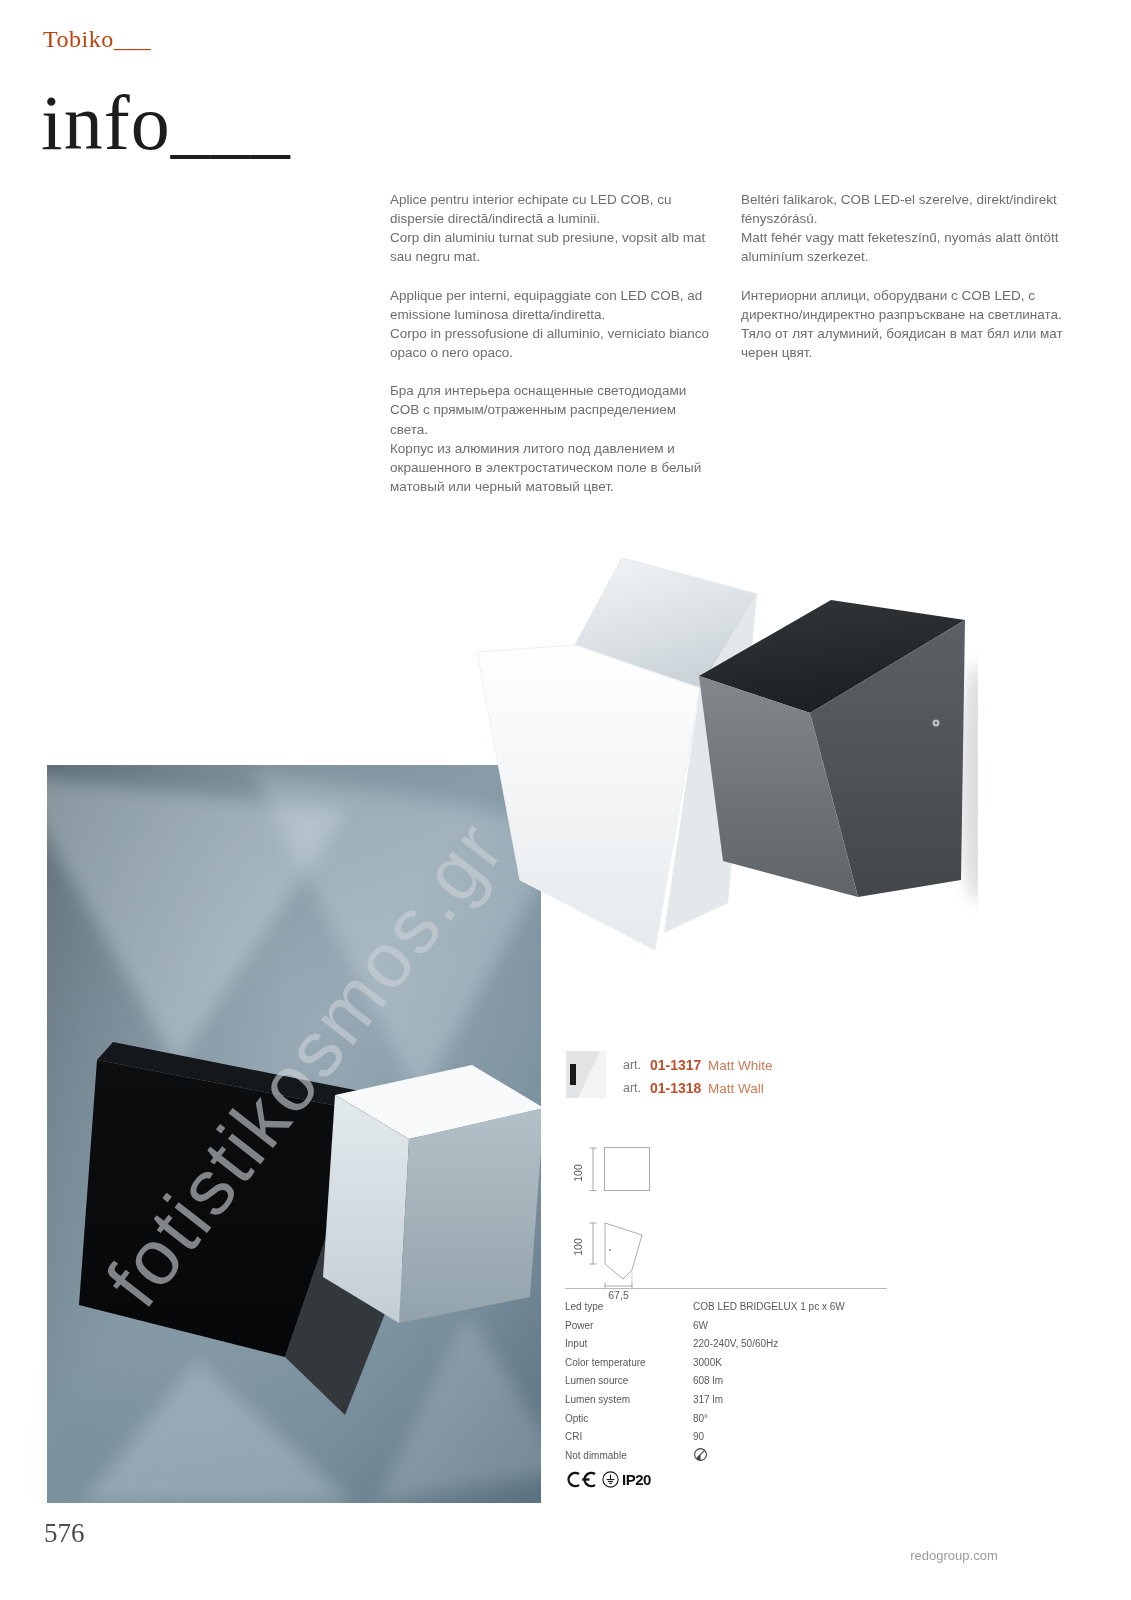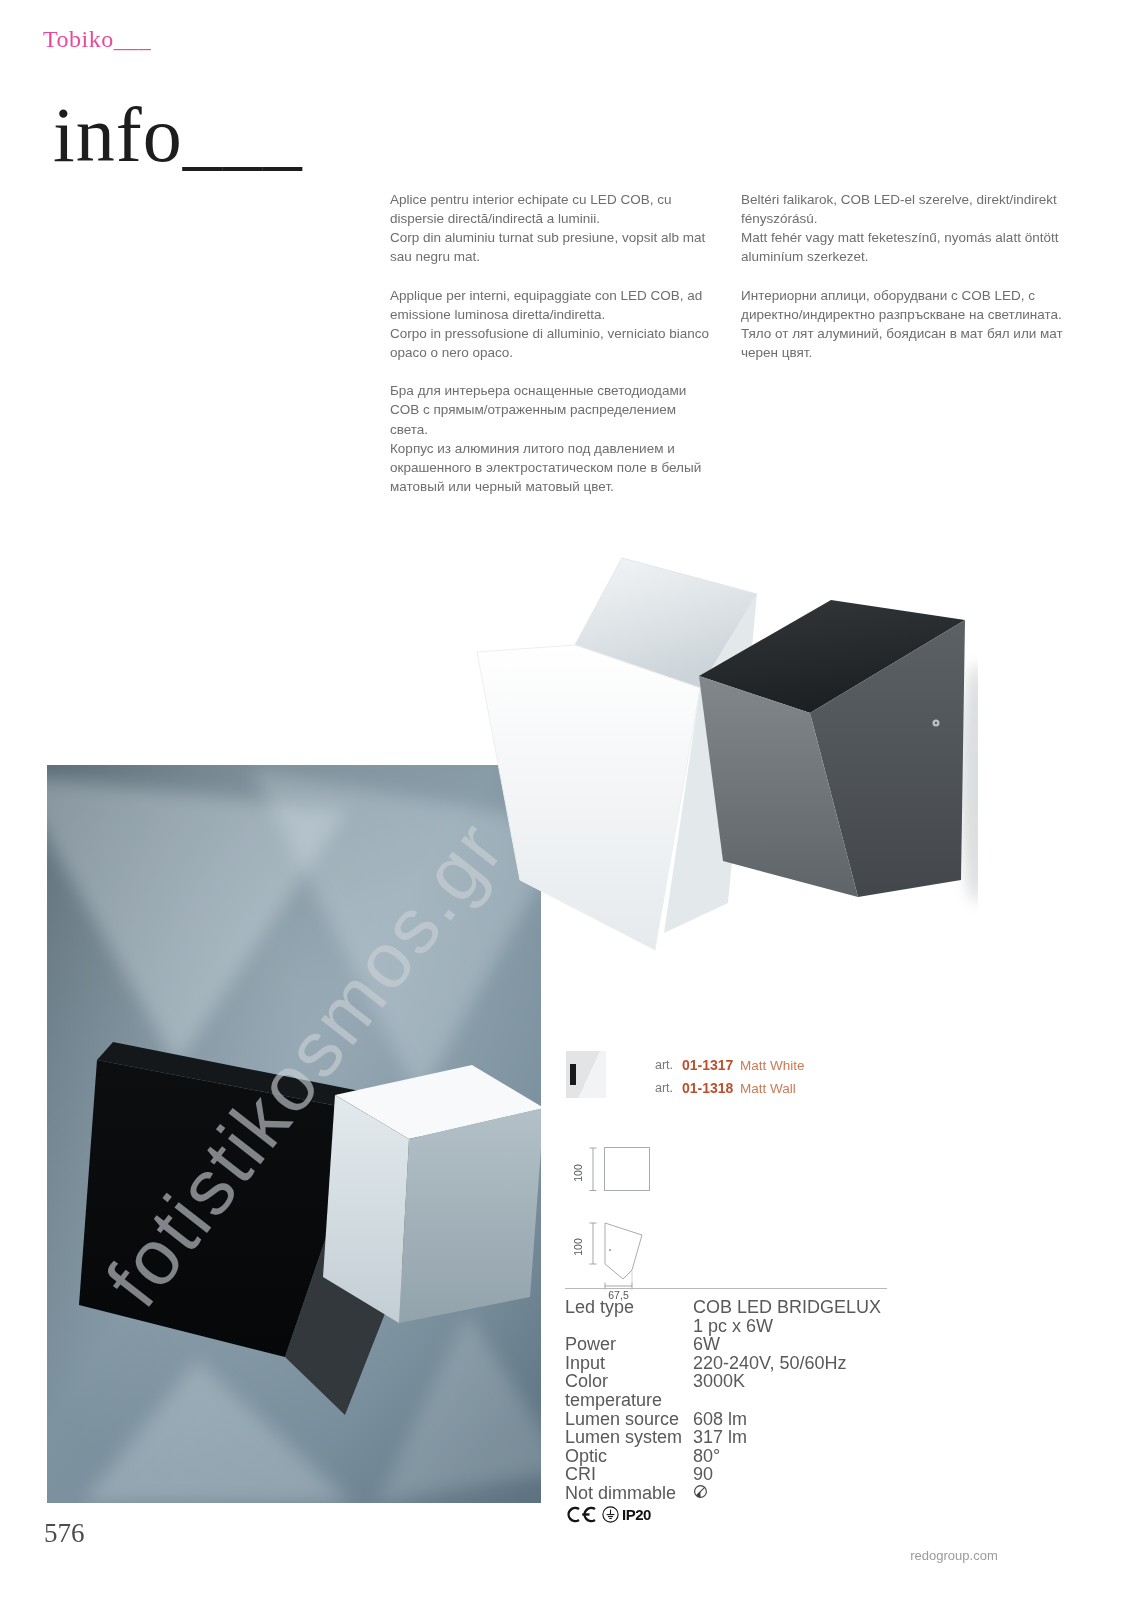--- a/index.html
+++ b/index.html
@@ -1,51 +1,51 @@
 <!DOCTYPE html>
 <html><head>
 <meta charset="utf-8">
 <style>
   html,body{margin:0;padding:0;background:#ffffff;}
   .page{position:relative;width:1131px;height:1600px;background:#fff;overflow:hidden;
         font-family:"Liberation Sans", sans-serif;}
 
   .brand{position:absolute;left:43px;top:26px;font-family:"Liberation Serif",serif;
-         font-size:24px;color:#ec4899;letter-spacing:.5px;}
-  .title{position:absolute;left:41px;top:84px;margin:12px;font-family:"Liberation Serif",serif;
+         font-size:24px;color:#c2410c;letter-spacing:.5px;}
+  .title{position:absolute;left:41px;top:84px;margin:0;font-family:"Liberation Serif",serif;
          font-weight:400;font-size:78px;color:#1d1d1d;line-height:1;letter-spacing:1px;}
 
   .desc{white-space:pre-line;margin:0 0 19px;font-size:13.5px;line-height:1.42;color:#6e6e6e;}
   .desc-en{position:absolute;left:44px;top:187px;width:302px;font-size:14px;font-weight:700;
            color:#3a3a3a;line-height:1.38;}
   .col2{position:absolute;left:390px;top:190px;width:320px;}
   .col3{position:absolute;left:741px;top:190px;width:338px;}
 
   .photo{position:absolute;left:47px;top:765px;width:494px;height:738px;overflow:hidden;}
   .renders{position:absolute;left:428px;top:523px;width:550px;height:440px;}
 
   .watermark{position:absolute;left:88px;top:1268px;font-size:78px;letter-spacing:3px;
              color:rgba(203,209,213,.62);transform:rotate(-52deg);transform-origin:0 0;
              white-space:nowrap;pointer-events:none;}
 
   .art-block{position:absolute;left:566px;top:1051px;display:flex;align-items:flex-start;}
   .art-thumb{position:relative;width:40px;height:47px;
              background:linear-gradient(115deg,#e3e4e5 0 55%,#f2f3f4 55% 100%);}
   .thumb-bar{position:absolute;left:4px;top:13px;width:6px;height:21px;background:#17191a;}
   .art-rows{margin-left:17px;padding-top:3px;}
-  .art-row{display:flex;line-height:23px;margin-left:32px;}
+  .art-row{display:flex;line-height:23px;}
   .art-label{width:27px;font-size:12.5px;color:#77787a;}
   .art-code{width:58px;font-size:14px;font-weight:700;color:#bf4f2c;}
   .art-finish{font-size:13.5px;color:#cd7a55;}
 
   .dims{position:absolute;left:560px;top:1142px;}
 
   .specs{position:absolute;left:565px;top:1288px;width:322px;}
   .spec-hr{border:0;border-top:1px solid #b8b8b8;margin:0 0 9px;}
-  .spec-row{display:flex;font-size:18px;color:#58595b;line-height:18.6px;}
+  .spec-row{display:flex;font-size:10px;color:#58595b;line-height:18.6px;}
   .spec-label{width:128px;}
   .spec-value{flex:1;}
   .certs{margin-top:3px;display:flex;align-items:center;gap:3px;}
   .ip{font-size:15px;font-weight:800;color:#111;letter-spacing:-.5px;text-align:center;}
 
   .page-num{position:absolute;left:44px;top:1518px;font-family:"Liberation Serif",serif;
             font-size:27px;color:#4c4c4c;}
   .site{position:absolute;left:820px;top:1548px;width:268px;text-align:center;
         font-size:13px;color:#9b9b9b;}
 </style>

